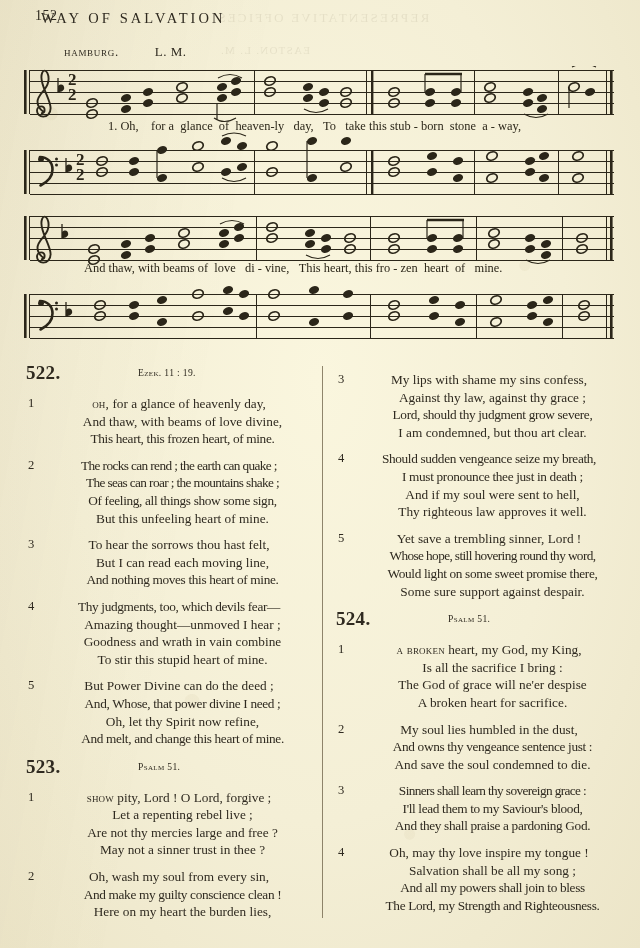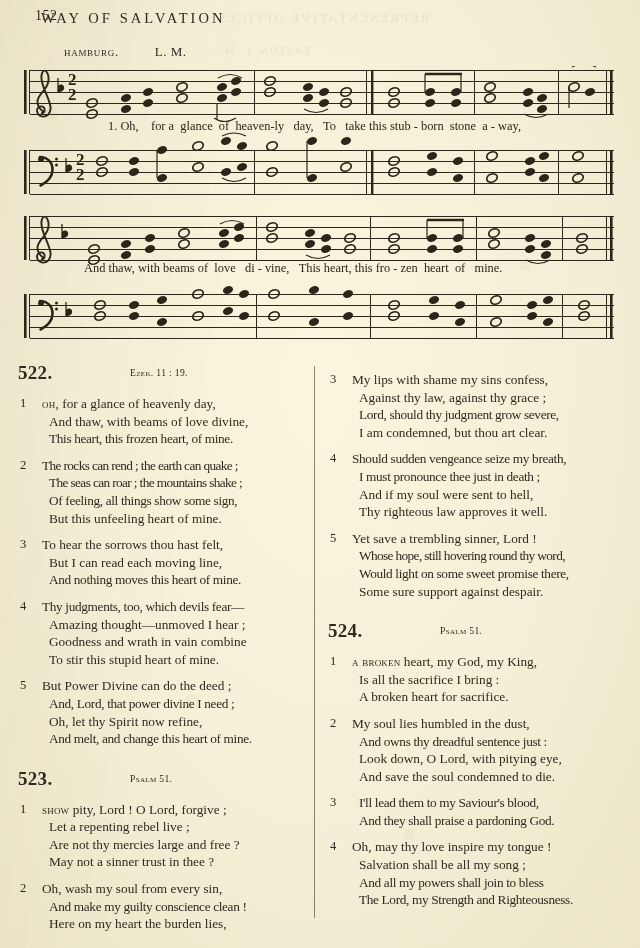--- a/index.html
+++ b/index.html
@@ -99,41 +99,41 @@
     color: #2b2619;
     white-space: nowrap;
   }
   .lyric-row.first { top: 53px; padding-left: 86px; }
   .lyric-row.second { top: 195px; padding-left: 62px; }
   .lyric-row span.w { display: inline-block; }
 
   
   .cols {
     position: absolute;
-    left: 18px; top: 362px;
+    left: 26px; top: 362px;
     width: 592px; height: 560px;
   }
   .col {
     position: absolute;
     top: 0;
     width: 282px;
   }
   .col-left { left: 0; }
   .col-right { left: 310px; }
   .divider {
     position: absolute;
     left: 296px; top: 4px;
     width: 1px; height: 552px;
     background: #6b5f45;
     opacity: .75;
   }
   .hymn-head {
     position: relative;
     height: 24px;
-    margin-top: 20px;
+    margin-top: 8px;
   }
   .hymn-head.first { margin-top: 0; }
   .hymn-number {
     position: absolute; left: 0; top: 0;
     font-size: 19px;
     font-weight: bold;
     letter-spacing: .3px;
   }
   .hymn-ref {
     position: absolute; left: 112px; top: 5px;
@@ -146,21 +146,21 @@
     margin-top: 9px;
     padding-left: 24px;
     font-size: 13.3px;
     line-height: 17.6px;
   }
   .stanza .num {
     position: absolute;
     left: 2px; top: 0;
     font-size: 12.6px;
   }
-  .stanza .ln { display: block; white-space: nowrap; }
+  .stanza .ln { display: block; white-space: nowrap; text-align: center; }
   .stanza .ln.indent { padding-left: 7px; }
   .sc { font-variant: small-caps; text-transform: lowercase; letter-spacing: .2px; }
   .tight { letter-spacing: -.35px; }
   .tighter { letter-spacing: -.62px; }
 </style>
 </head>
 <body>
 
 <div class="page">
   <div class="grain"></div>
@@ -505,21 +505,21 @@
         <div class="stanza">
           <span class="num">4</span>
           <span class="ln tight">Thy judgments, too, which devils fear—</span>
           <span class="ln indent">Amazing thought—unmoved I hear ;</span>
           <span class="ln indent">Goodness and wrath in vain combine</span>
           <span class="ln indent">To stir this stupid heart of mine.</span>
         </div>
         <div class="stanza">
           <span class="num">5</span>
           <span class="ln">But Power Divine can do the deed ;</span>
-          <span class="ln indent tight">And, Lord, that power divine I need ;</span>
+          <span class="ln indent tight">And, Whose, that power divine I need ;</span>
           <span class="ln indent">Oh, let thy Spirit now refine,</span>
           <span class="ln indent tight">And melt, and change this heart of mine.</span>
         </div>
         <div class="hymn-head">
           <span class="hymn-number">523.</span>
           <span class="hymn-ref">Psalm 51.</span>
         </div>
         <div class="stanza">
           <span class="num">1</span>
           <span class="ln"><span class="sc">SHOW</span> pity, Lord ! O Lord, forgive ;</span>
@@ -557,31 +557,32 @@
           <span class="ln indent">Some sure support against despair.</span>
         </div>
         <div class="hymn-head">
           <span class="hymn-number">524.</span>
           <span class="hymn-ref">Psalm 51.</span>
         </div>
         <div class="stanza">
           <span class="num">1</span>
           <span class="ln"><span class="sc">A BROKEN</span> heart, my God, my King,</span>
           <span class="ln indent">Is all the sacrifice I bring :</span>
+          <span class="ln indent">The God of grace will ne'er despise</span>
           <span class="ln indent">A broken heart for sacrifice.</span>
         </div>
         <div class="stanza">
           <span class="num">2</span>
           <span class="ln">My soul lies humbled in the dust,</span>
-          <span class="ln indent tight">And owns thy dreadful sentence just :</span>
-          <span class="ln indent">Look down, O Lord, with pitying eye,</span>
+          <span class="ln indent tight">And owns thy vengeance sentence just :</span>
           <span class="ln indent">And save the soul condemned to die.</span>
         </div>
         <div class="stanza">
           <span class="num">3</span>
+          <span class="ln indent tighter">Sinners shall learn thy sovereign grace :</span>
           <span class="ln indent tight">I'll lead them to my Saviour's blood,</span>
           <span class="ln indent tight">And they shall praise a pardoning God.</span>
         </div>
         <div class="stanza">
           <span class="num">4</span>
           <span class="ln">Oh, may thy love inspire my tongue !</span>
           <span class="ln indent">Salvation shall be all my song ;</span>
           <span class="ln indent tight">And all my powers shall join to bless</span>
           <span class="ln indent tight">The Lord, my Strength and Righteousness.</span>
         </div>

